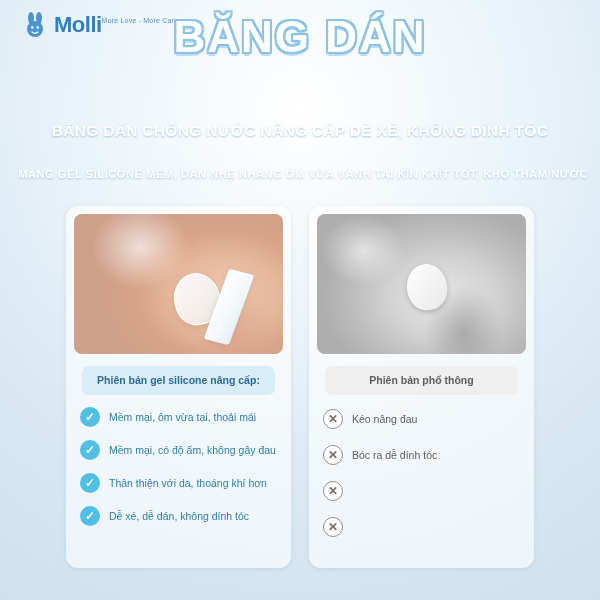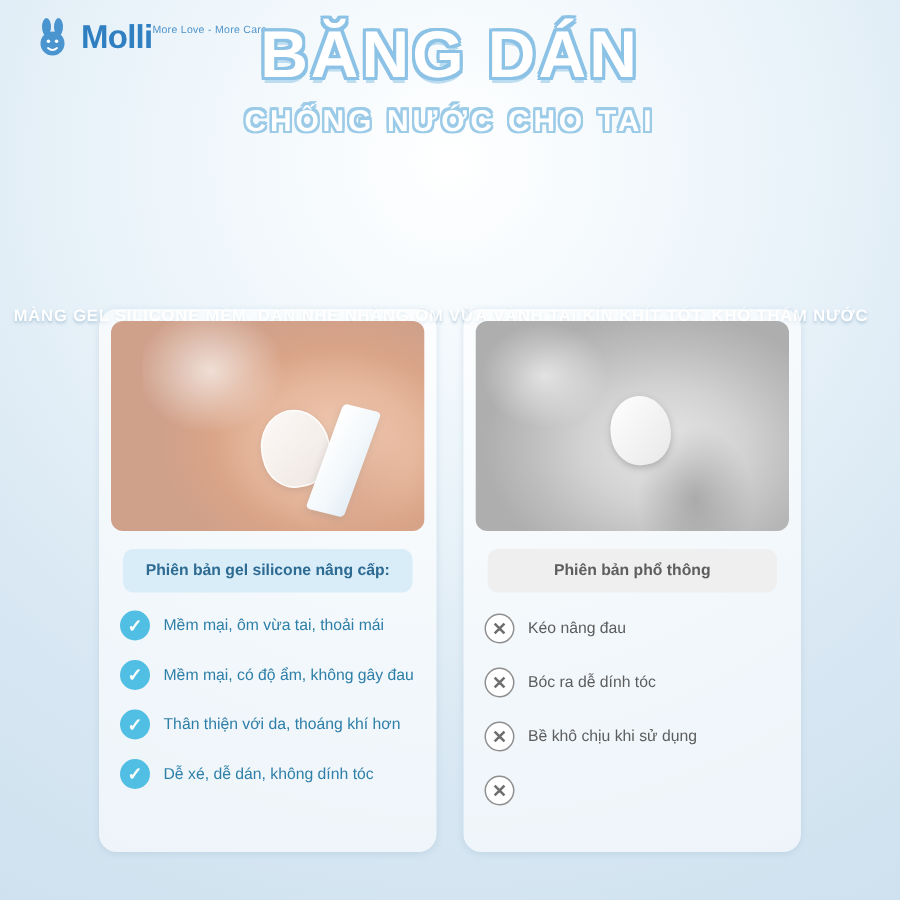--- a/index.html
+++ b/index.html
@@ -64,26 +64,25 @@
   .h3 {
     position: absolute; left: 0; right: 0; top: 122px;
     text-align: center;
     font-size: 15.5px; font-weight: 700;
     color: #ffffff;
     letter-spacing: 0.3px;
     text-shadow: 0 1px 2px rgba(120,160,190,0.55);
   }
   .h4 {
     position: absolute; left: 0; right: 12px; top: 168px;
-    text-align: center;
+    text-align: right;
     font-size: 11px; font-weight: 700;
     color: #ffffff;
     letter-spacing: 0.6px;
     text-shadow: 0 1px 2px rgba(120,160,190,0.5);
-    margin-top: 37px;
   }
 
   
   .panels {
     position: absolute;
     left: 66px; top: 206px;
     width: 468px; height: 362px;
     display: flex; gap: 18px;
   }
   .panel {
@@ -203,22 +202,22 @@
       </svg>
     </span>
     <span class="logo-text-wrap">
       <span class="logo-name">Molli</span>
       <span class="logo-tag">More Love - More Care</span>
     </span>
   </div>
 
   <div class="headline">
     <div class="h1">BĂNG DÁN</div>
-    <div class="h2">CHỐNG NƯỚC CHO TAI</div>
   </div>
+  <div class="h3">BĂNG DÁN CHỐNG NƯỚC NÂNG CẤP DỄ XÉ, KHÔNG DÍNH TÓC</div>
   <div class="h4">MÀNG GEL SILICONE MỀM, DÁN NHẸ NHÀNG ÔM VỪA VÀNH TAI KÍN KHÍT TỐT, KHÓ THẤM NƯỚC</div>
 
   <div class="panels">
 
     <div class="panel">
       <div class="photo photo-left">
         <span class="gel-patch"></span>
         <span class="gel-tail"></span>
       </div>
       <div class="label-pill label-blue">Phiên bản gel silicone nâng cấp:</div>
@@ -251,21 +250,20 @@
         <div class="item">
           <span class="mark mark-x">✕</span>
           <span class="item-text text-gray">Kéo nâng đau</span>
         </div>
         <div class="item">
           <span class="mark mark-x">✕</span>
           <span class="item-text text-gray">Bóc ra dễ dính tóc</span>
         </div>
         <div class="item">
           <span class="mark mark-x">✕</span>
-          <span class="item-text text-gray">Bề khô chịu khi sử dụng</span>
         </div>
         <div class="item">
           <span class="mark mark-x">✕</span>
         </div>
       </div>
     </div>
 
   </div>
 </div>
 

